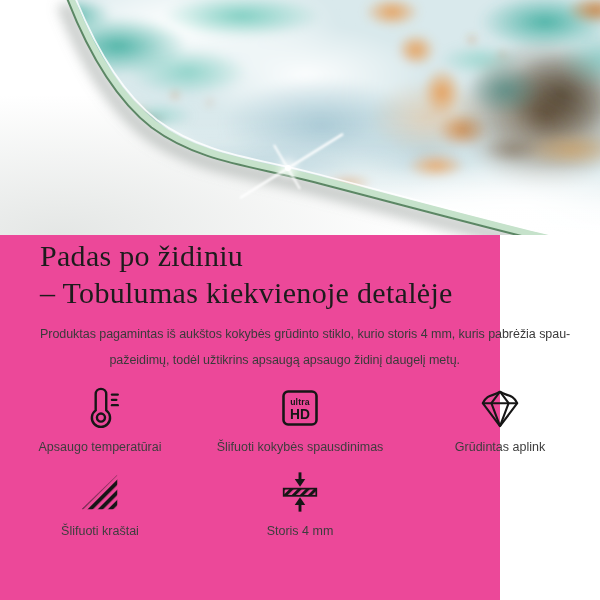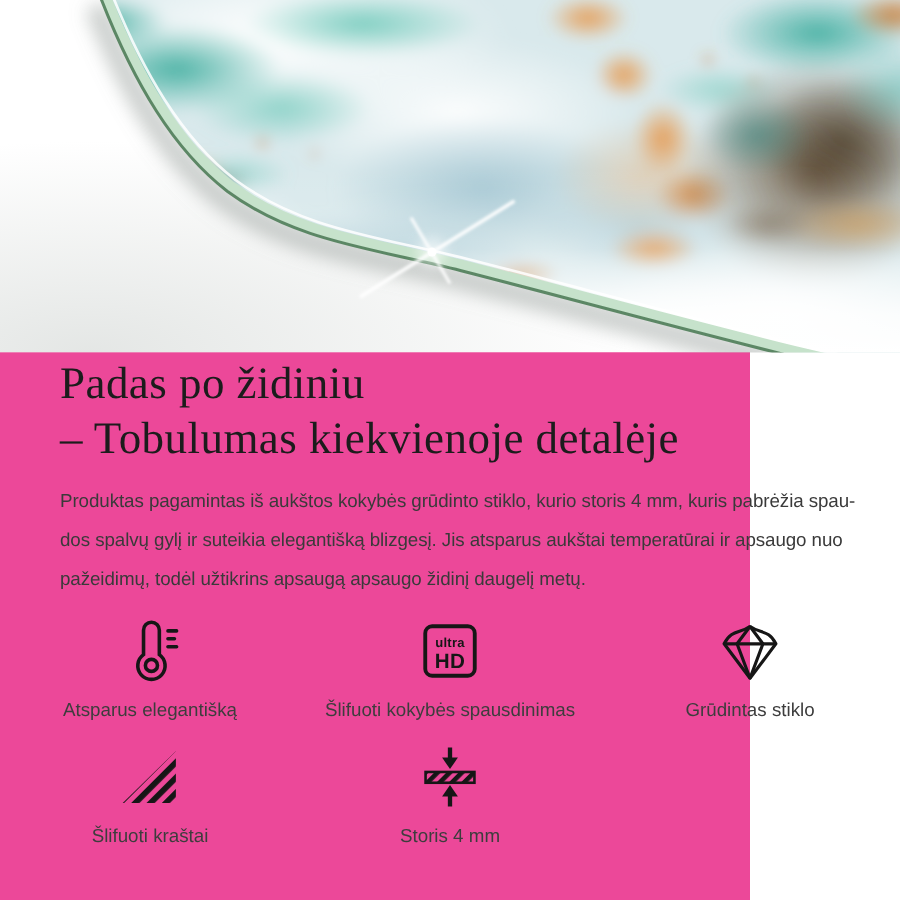--- a/index.html
+++ b/index.html
@@ -19,21 +19,21 @@
   .title{
     font-family:"Liberation Serif","DejaVu Serif",serif;
     font-weight:400;color:#1c1c1c;
     font-size:30px;line-height:37px;letter-spacing:.3px;
     margin:2px 0 0 0;
   }
   .desc{
     margin:10px 0 0 0;color:#3a3a3a;font-size:12.5px;line-height:26px;
     letter-spacing:-.05px;
   }
-  .desc .pline{white-space:nowrap;}
+  .desc .pline{white-space:nowrap;text-align:right;}
 
   
   .features{
     margin-top:12px;width:600px;
     display:grid;grid-template-columns:repeat(3,1fr);
     row-gap:14px;
   }
   .feature{display:flex;flex-direction:column;align-items:center;}
   .icon-box{height:46px;display:flex;align-items:center;justify-content:center;}
   .feature-label{
@@ -186,38 +186,37 @@
     </svg>
   </div>
 
   <div class="content">
     <h1 class="title">
       <span>Padas po židiniu</span><br>
       <span>– Tobulumas kiekvienoje detalėje</span>
     </h1>
     <div class="desc">
       <div class="pline">Produktas pagamintas iš aukštos kokybės grūdinto stiklo, kurio storis 4 mm, kuris pabrėžia spau-</div>
-      <div class="pline">dos spalvų gylį ir suteikia elegantišką blizgesį. Jis atsparus aukštai temperatūrai ir apsaugo nuo</div>
       <div class="pline">pažeidimų, todėl užtikrins apsaugą apsaugo židinį daugelį metų.</div>
     </div>
   </div>
 
   <div class="features">
 
     <div class="feature">
       <div class="icon-box">
         <svg width="46" height="46" viewBox="0 0 48 48" fill="none" stroke="#161616" stroke-width="2.5" stroke-linecap="round">
           <path d="M19.5,9.5 a5.5,5.5 0 0 1 11,0 V26.5 a9.5,9.5 0 1 1 -11,0 Z"></path>
           <circle cx="25" cy="34" r="4.2"></circle>
           <path d="M36.5,10 h6"></path>
           <path d="M36.5,15.5 h4.5"></path>
           <path d="M36.5,21 h6"></path>
         </svg>
       </div>
-      <div class="feature-label">Atsparus elegantišką</div>
+      <div class="feature-label">Apsaugo temperatūrai</div>
     </div>
 
     <div class="feature">
       <div class="icon-box">
         <svg width="44" height="44" viewBox="0 0 48 48">
           <rect x="6" y="6" width="36" height="36" rx="5" fill="none" stroke="#161616" stroke-width="2.8"></rect>
           <text x="24" y="21" text-anchor="middle" fill="#161616" class="uhd-top" font-family="Liberation Sans, DejaVu Sans, sans-serif" font-size="9.5" font-weight="700">ultra</text>
           <text x="24" y="36" text-anchor="middle" fill="#161616" class="uhd-bottom" font-family="Liberation Sans, DejaVu Sans, sans-serif" font-size="15" font-weight="700">HD</text>
         </svg>
       </div>
@@ -226,21 +225,21 @@
 
 
     <div class="feature">
       <div class="icon-box">
         <svg width="46" height="46" viewBox="0 0 48 48" fill="none" stroke="#161616" stroke-width="2.2" stroke-linejoin="round">
           <path d="M6,19 C11,9 17,12 24,7 C31,12 37,9 42,19 L24,43 Z"></path>
           <path d="M6,19 H42"></path>
           <path d="M24,7 L15,19 L24,43 M24,7 L33,19 L24,43"></path>
         </svg>
       </div>
-      <div class="feature-label">Grūdintas stiklo</div>
+      <div class="feature-label">Grūdintas aplink</div>
     </div>
 
     <div class="feature">
       <div class="icon-box">
         <svg width="46" height="46" viewBox="0 0 48 48">
           <defs>
             <pattern id="hatchA" patternUnits="userSpaceOnUse" width="7.5" height="7.5" patternTransform="rotate(45)">
               <rect width="4" height="7.5" fill="#161616"></rect>
             </pattern>
           </defs>

